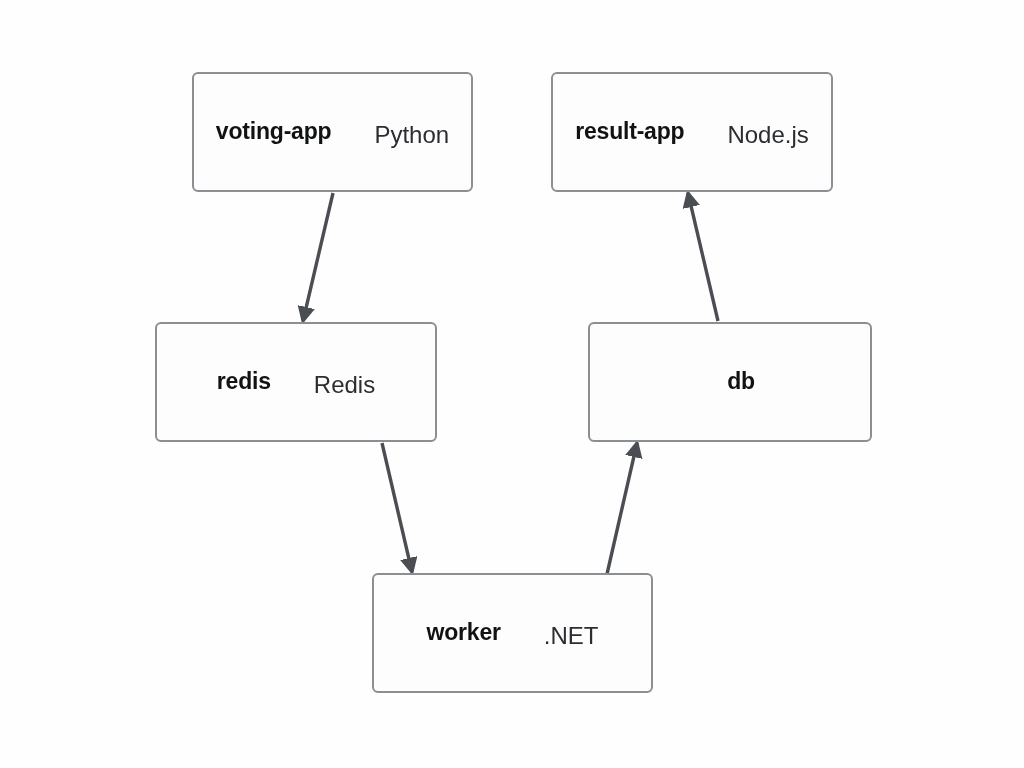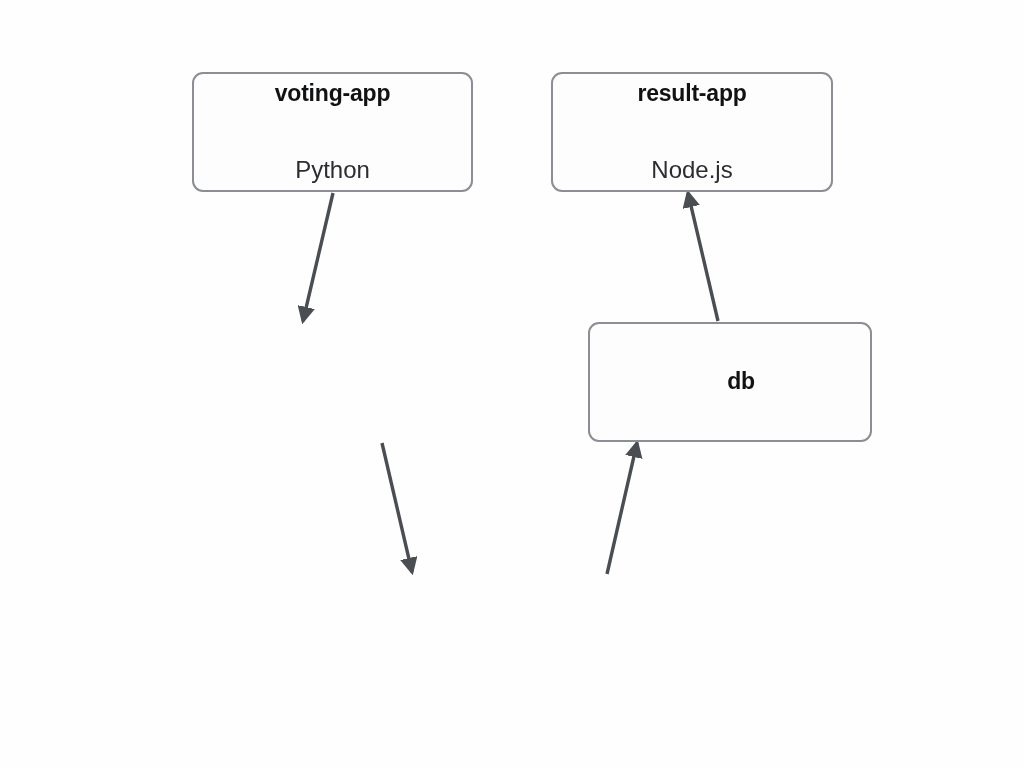--- a/index.html
+++ b/index.html
@@ -25,23 +25,23 @@
     top: 0;
     width: 1024px;
     height: 768px;
     pointer-events: none;
   }
   .node {
     position: absolute;
     box-sizing: border-box;
     background: #fdfdfd;
     border: 2px solid #8b8e92;
-    border-radius: 11px;
+    border-radius: 6px;
     display: flex;
-    flex-direction: column;
+    flex-direction: row;
     align-items: center;
     justify-content: center;
     z-index: 2;
     gap: 43px;
   }
   .node-title {
     font-size: 23px;
     font-weight: bold;
     color: #111214;
     line-height: 1.18;
@@ -79,19 +79,27 @@
   <div class="node" style="left: 192px; top: 72px; width: 281px; height: 120px; border-color: rgb(139, 142, 146); background: rgb(253, 253, 253);">
     <div class="node-title">voting-app</div>
     <div class="node-subtitle">Python</div>
   </div>
 
   <div class="node" style="left: 551px; top: 72px; width: 282px; height: 120px; border-color: rgb(139, 142, 146); background: rgb(253, 253, 253);">
     <div class="node-title">result-app</div>
     <div class="node-subtitle">Node.js</div>
   </div>
 
+  <div class="node" style="left: 155px; top: 322px; width: 282px; height: 120px; border-color: rgb(139, 142, 146); background: rgb(253, 253, 253);">
+    <div class="node-title">redis</div>
+    <div class="node-subtitle">Redis</div>
+  </div>
 
   <div class="node" style="left: 588px; top: 322px; width: 284px; height: 120px; border-color: rgb(139, 142, 146); background: rgb(253, 253, 253); padding-left: 22px;">
     <div class="node-title">db</div>
   </div>
 
+  <div class="node" style="left: 372px; top: 573px; width: 281px; height: 120px; border-color: rgb(139, 142, 146); background: rgb(253, 253, 253);">
+    <div class="node-title">worker</div>
+    <div class="node-subtitle">.NET</div>
+  </div>
 
 </div>
 
 </body></html>

